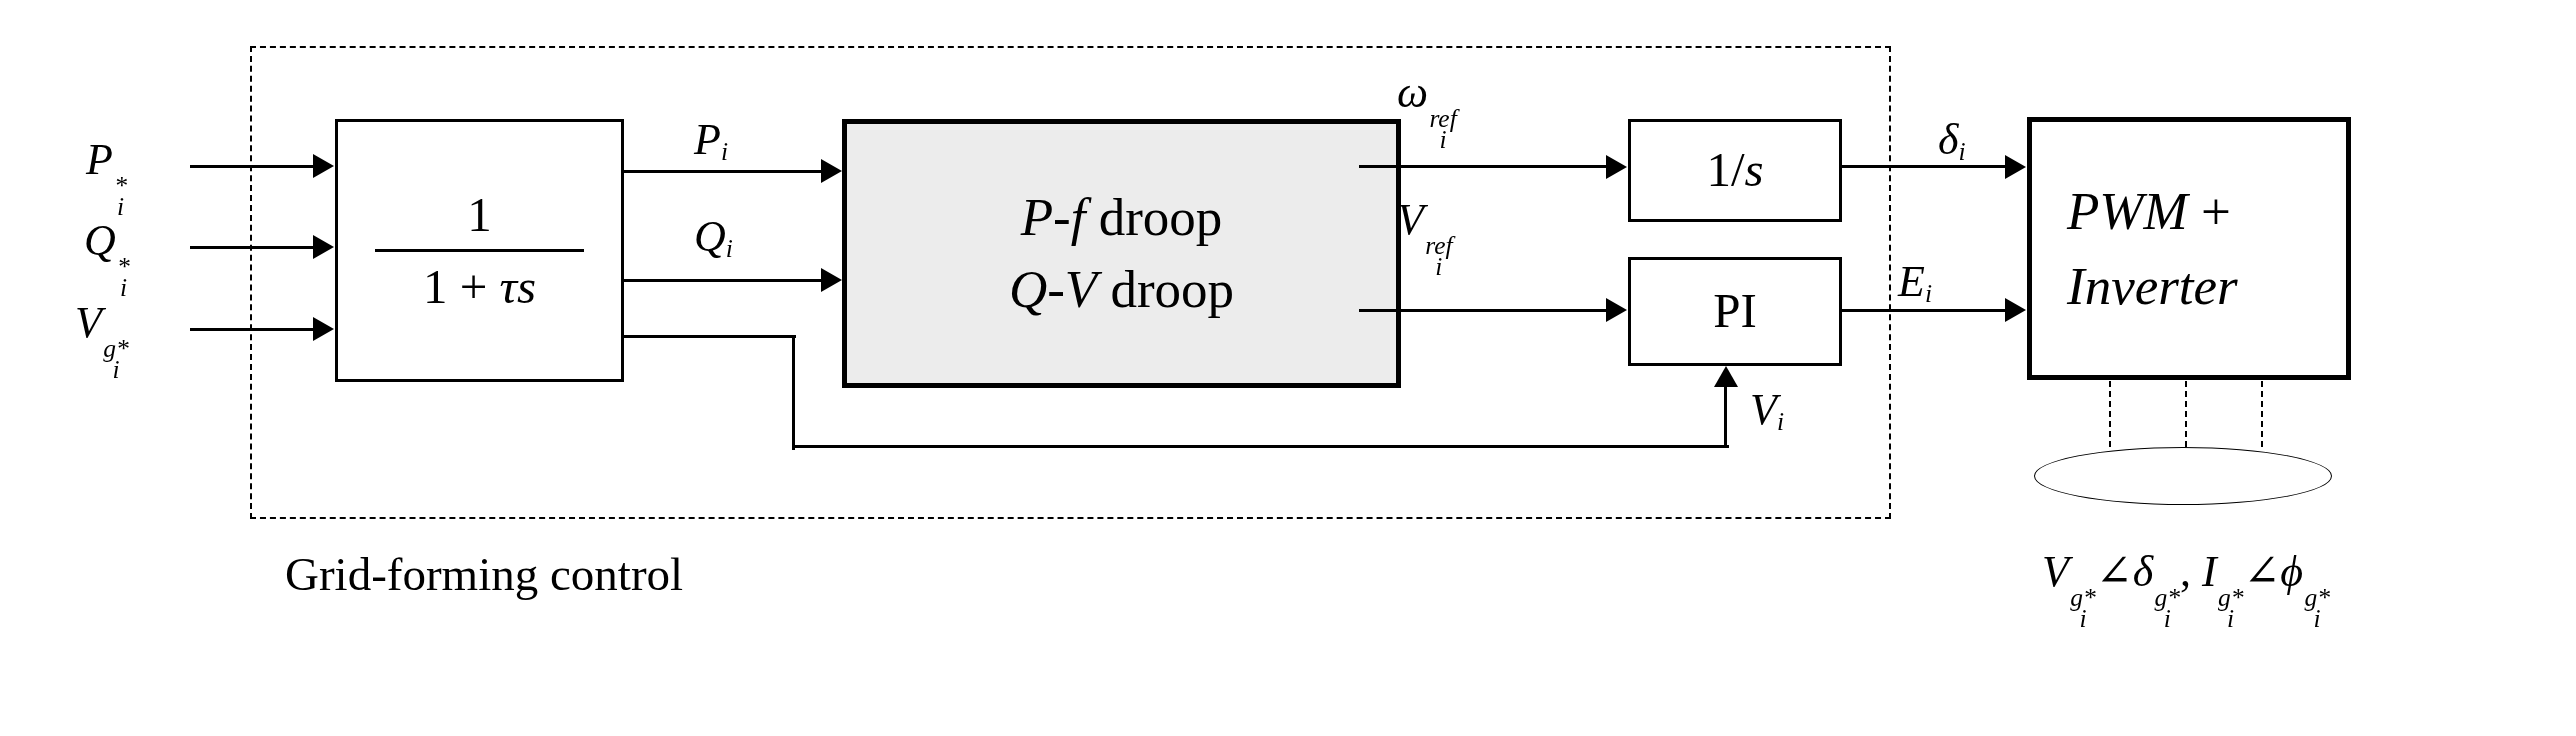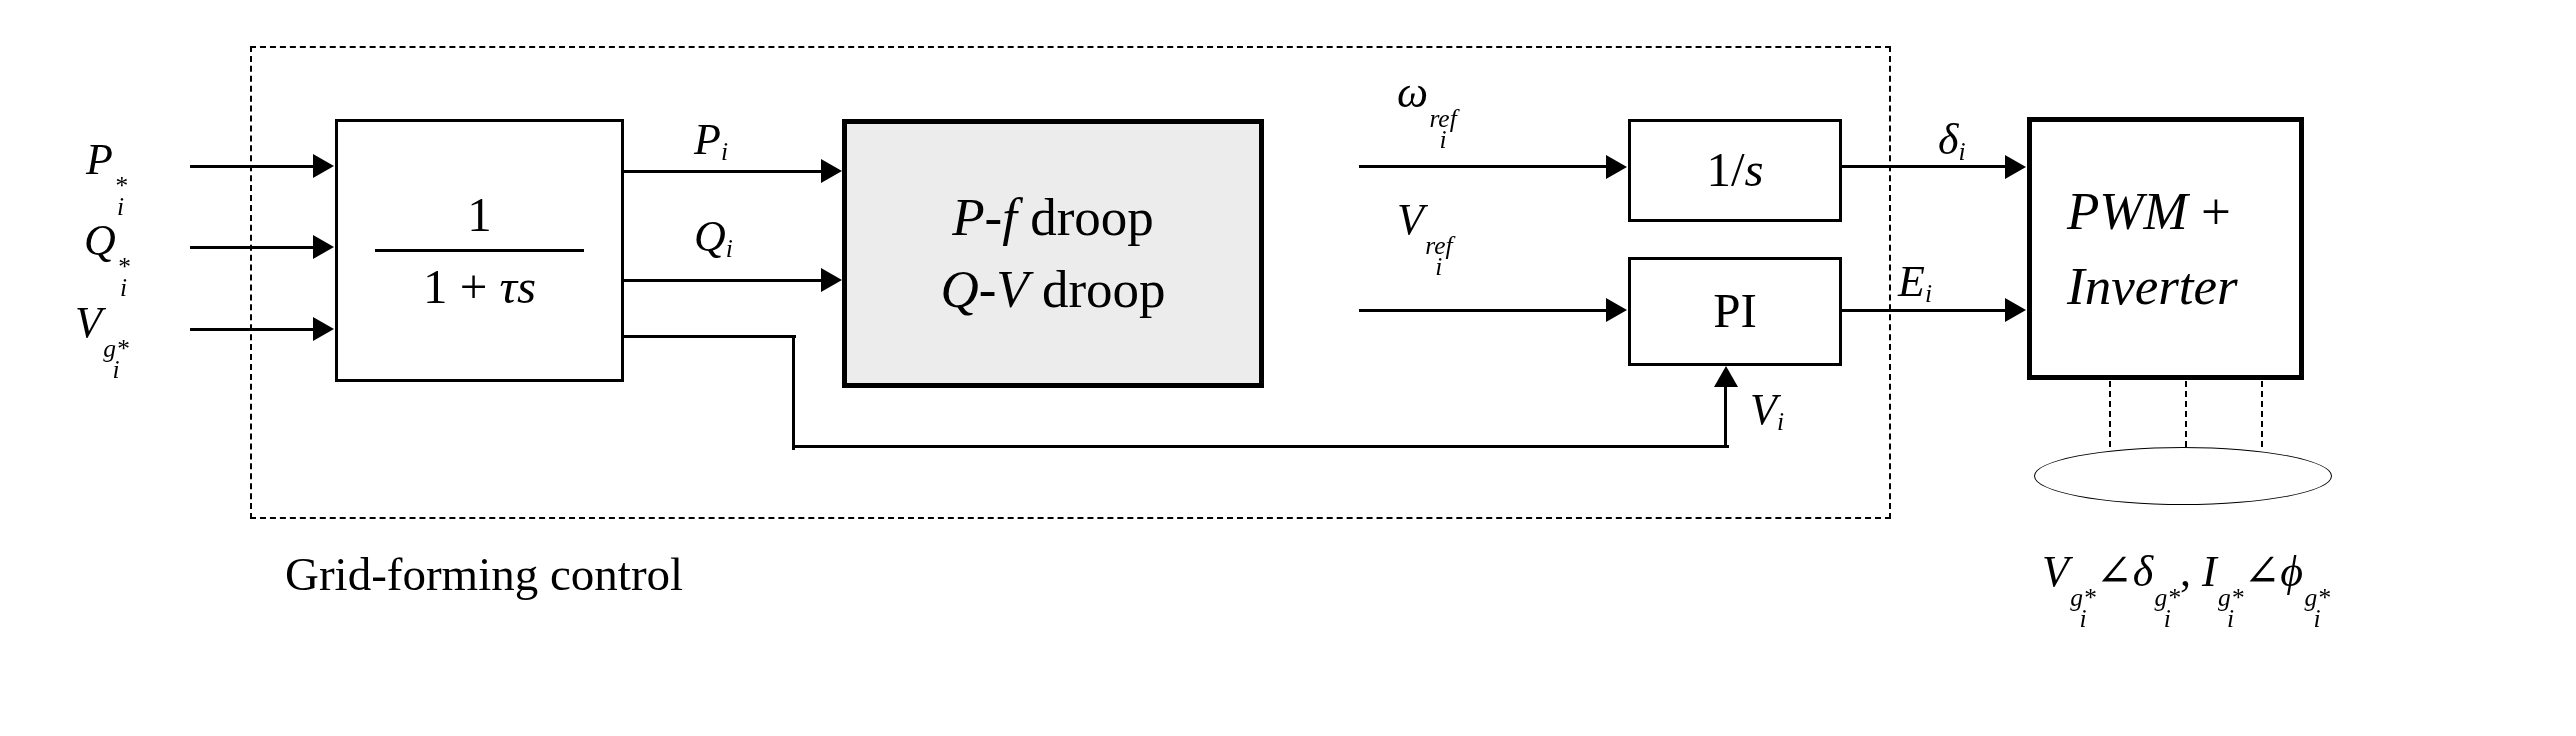--- a/index.html
+++ b/index.html
@@ -64,21 +64,21 @@
     </div>
   </div>
 
   <div class="h" style="left:624px;top:170px;width:198px"></div>
   <div class="ar" style="left:821px;top:159px"></div>
   <div class="mlabel" style="left:694px;top:118px"><span>P</span><span class="subi">i</span></div>
   <div class="h" style="left:624px;top:279px;width:198px"></div>
   <div class="ar" style="left:821px;top:268px"></div>
   <div class="mlabel" style="left:694px;top:215px"><span>Q</span><span class="subi">i</span></div>
 
-  <div class="block droopfill" style="left:842px;top:119px;width:422px;height:269px;border-width:5px">
+  <div class="block droopfill" style="left:842px;top:119px;width:559px;height:269px;border-width:5px">
     <div class="droop-line"><span>P-f</span><span class="rm"> droop</span></div>
     <div class="droop-line"><span>Q-V</span><span class="rm"> droop</span></div>
   </div>
 
   <div class="h" style="left:1359px;top:165px;width:247px"></div>
   <div class="ar" style="left:1606px;top:155px"></div>
   <div class="mlabel" style="left:1397px;top:71px"><span>ω</span><span class="ss">
         <span class="sup">ref</span>
         <span class="sub">i</span>
       </span></div>
@@ -104,21 +104,21 @@
   <div class="ar" style="left:2005px;top:298px"></div>
   <div class="mlabel" style="left:1898px;top:260px"><span>E</span><span class="subi">i</span></div>
 
   <div class="h" style="left:624px;top:335px;width:172px"></div>
   <div class="v" style="left:792px;top:335px;height:115px"></div>
   <div class="h" style="left:792px;top:445px;width:937px"></div>
   <div class="v" style="left:1724px;top:387px;height:61px"></div>
   <div class="aru" style="left:1714px;top:366px"></div>
   <div class="mlabel" style="left:1750px;top:388px"><span>V</span><span class="subi">i</span></div>
 
-  <div class="block" style="left:2027px;top:117px;width:277px;height:263px;border-width:5.7px;align-items:flex-start;padding-left:35px">
+  <div class="block" style="left:2027px;top:117px;width:324px;height:263px;border-width:5.7px;align-items:flex-start;padding-left:35px">
     <div class="pwm-line"><span>PWM </span><span class="rm">+</span></div>
     <div class="pwm-line"><span>Inverter</span></div>
   </div>
 
   <div class="vdash" style="left:2109px;top:381px;height:66px"></div>
   <div class="vdash" style="left:2185px;top:381px;height:66px"></div>
   <div class="vdash" style="left:2261px;top:381px;height:66px"></div>
   <div class="ellipse" style="left:2034px;top:447px;width:298px;height:58px"></div>
 
   <div class="caption" style="left:285px;top:549px">Grid-forming control</div>

